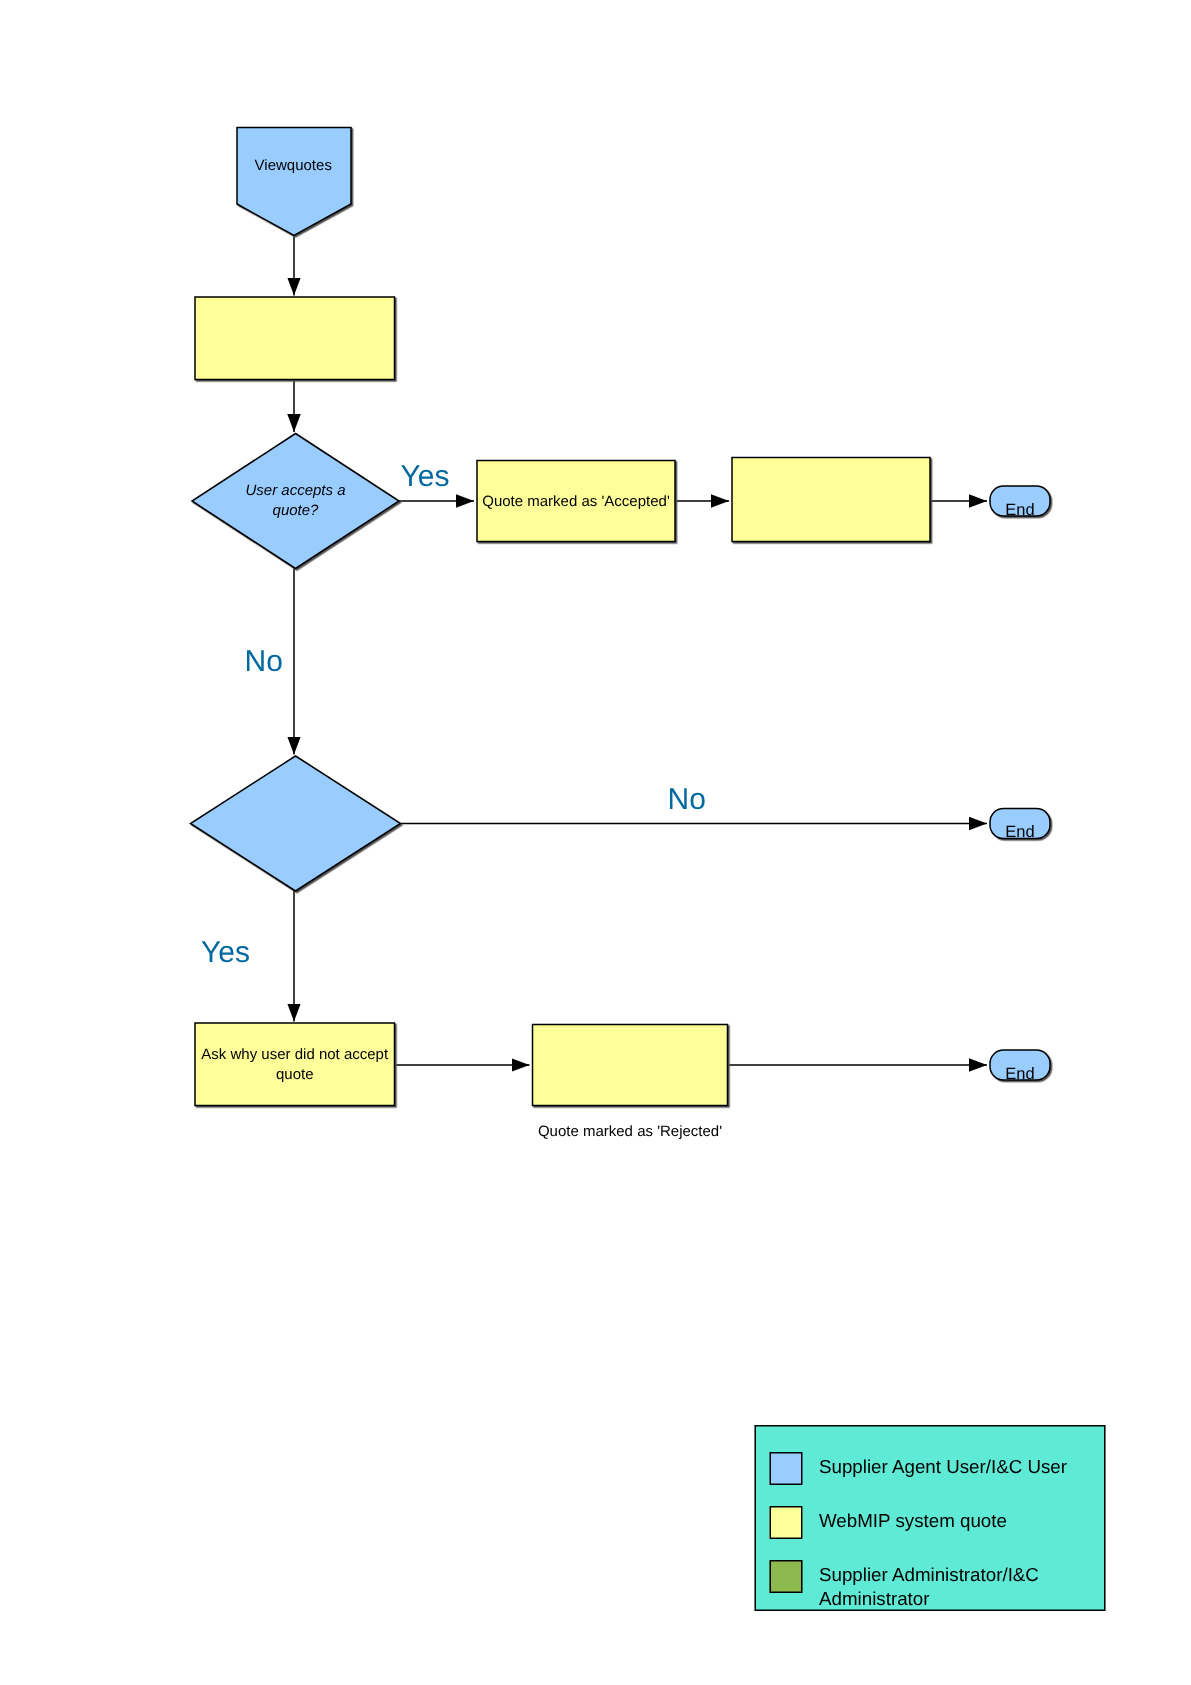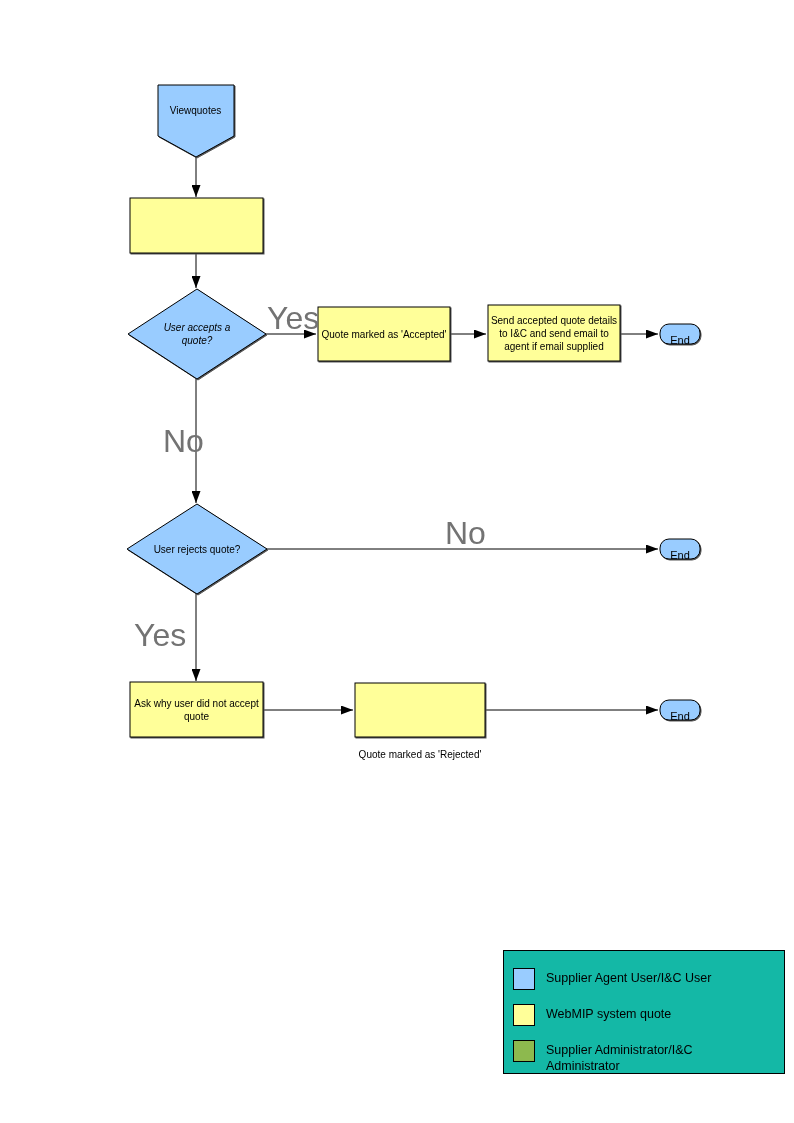--- a/index.html
+++ b/index.html
@@ -24,34 +24,34 @@
     justify-content: center;
     text-align: center;
     font-size: 10px;
     line-height: 13px;
     padding: 2px;
     box-sizing: border-box;
   }
   .end-label { font-size: 11px; padding: 16px; }
   .edge-label {
     position: absolute;
-    font-size: 32px;
+    font-size: 20px;
     line-height: 24px;
-    color: #737373;
+    color: #0369a1;
     white-space: nowrap;
   }
 
   .legend {
     position: absolute;
     left: 503px;
     top: 950px;
-    width: 282px;
+    width: 234px;
     height: 124px;
     border: 1px solid #000;
-    background: #14b8a6;
+    background: #5eead4;
     box-sizing: border-box;
     padding-top: 16px;
   }
   .legend-item {
     display: flex;
     align-items: flex-start;
     height: 36px;
     padding-left: 9px;
     box-sizing: border-box;
   }
@@ -106,25 +106,23 @@
     <rect class="shape shadow" x="660" y="700" width="40" height="20" rx="9" ry="9" fill="#99CCFF"></rect>
   </svg>
 
   <div class="node-label" style="left:158px; top:85px; width:75px; height:50px;text-align:right;">Viewquotes</div>
 
 
   <div class="node-label" style="left:147px; top:304px; width:100px; height:60px;font-style:italic;">User accepts a quote?</div>
 
   <div class="node-label" style="left:318px; top:307px; width:132px; height:54px;">Quote marked as 'Accepted'</div>
 
-  <div class="node-label" style="left:488px; top:305px; width:132px; height:56px;">Send accepted quote details to I&amp;C and send email to agent if email supplied</div>
 
   <div class="node-label end-label" style="left:660px; top:324px; width:40px; height:20px;">End</div>
 
-  <div class="node-label" style="left:147px; top:519px; width:100px; height:60px;">User rejects quote?</div>
 
   <div class="node-label end-label" style="left:660px; top:539px; width:40px; height:20px;">End</div>
 
   <div class="node-label" style="left:130px; top:682px; width:133px; height:55px;">Ask why user did not accept quote</div>
 
   <div class="node-label" style="left:355px; top:683px; width:130px; height:54px;margin-top:44px;">Quote marked as 'Rejected'</div>
 
   <div class="node-label end-label" style="left:660px; top:700px; width:40px; height:20px;">End</div>
 
   <div class="edge-label" style="left:267px; top:306px;">Yes</div>

